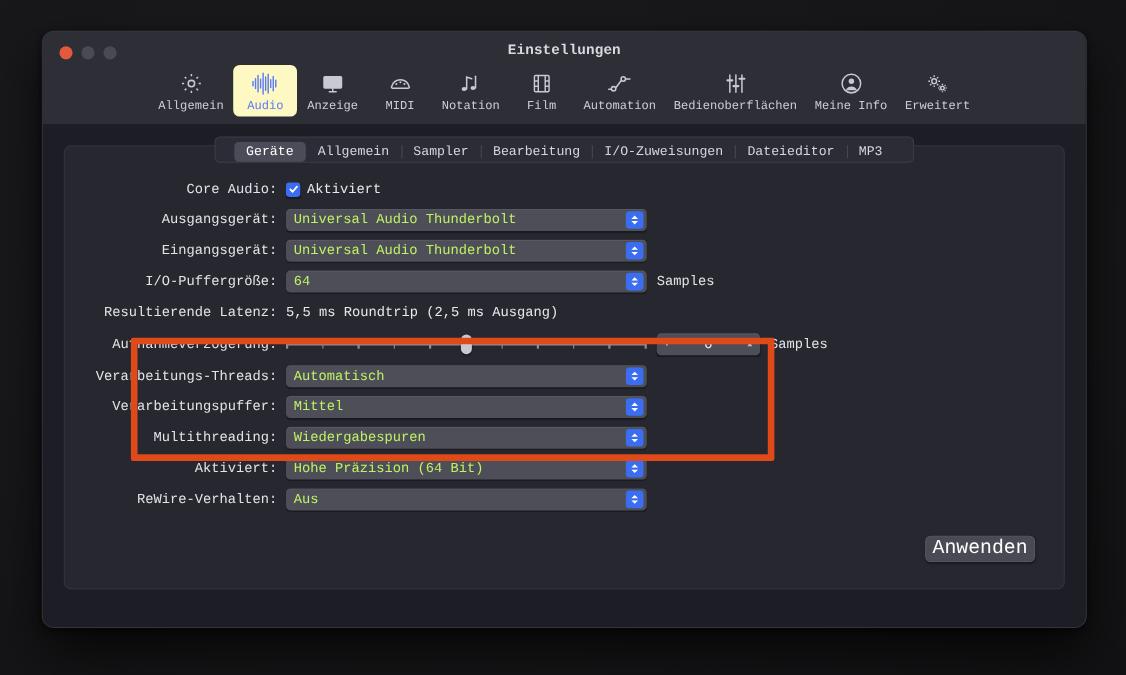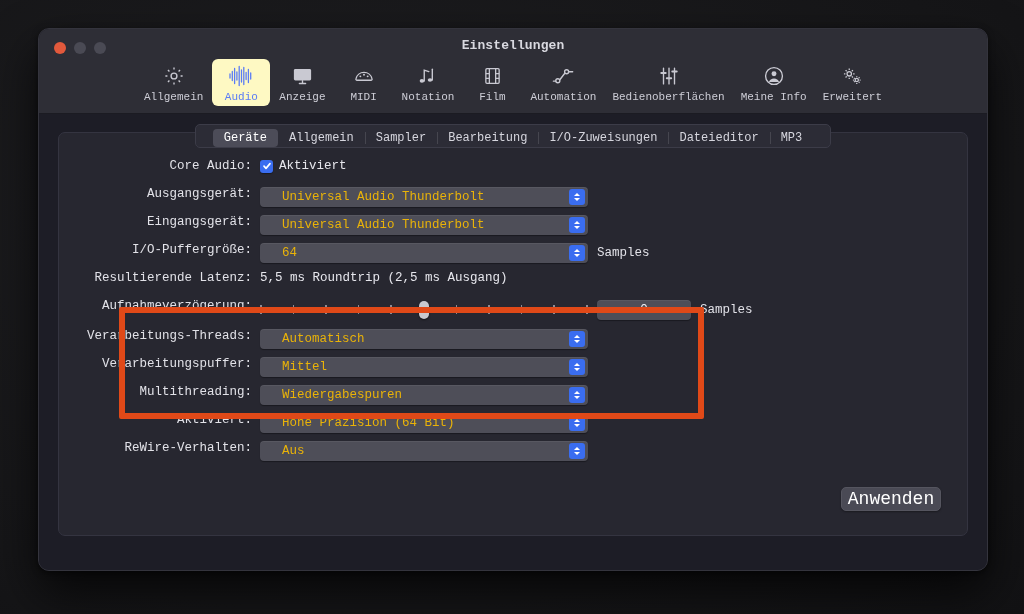--- a/index.html
+++ b/index.html
@@ -115,21 +115,21 @@
   .tab + .tab::before {
     content: ""; position: absolute; left: 0; top: 3px;
     height: 12px; width: 1px; background: #46464f;
   }
   .tab.active { background: #4c4c58; color: #ffffff; }
   .tab.active::before, .tab.active + .tab::before { background: transparent; }
 
   
   .form { position: absolute; left: 0; top: 26px; right: 0; }
   .row {
-    display: flex; align-items: flex-start;
+    display: flex; align-items: center;
     height: 26px;
     margin-bottom: 2px;
   }
   .lbl {
     width: 193px;
     text-align: right;
     padding-right: 8px;
     font-size: 12.5px;
     color: #e2e2e8;
     white-space: nowrap;
@@ -139,23 +139,23 @@
   
   .popup {
     position: relative;
     width: 328px; height: 20px;
     background: #4e4e58;
     border-radius: 4px;
     box-shadow: inset 0 1px 0 rgba(255,255,255,.06), 0 1px 1px rgba(0,0,0,.35);
     display: flex; align-items: center;
   }
   .popup .pval {
-    font-size: 12.5px; color: #eab308;
+    font-size: 12.5px; color: #bef264;
     padding-left: 7px;
-    white-space: nowrap; overflow: hidden; margin-left: 15px;
+    white-space: nowrap; overflow: hidden;
   }
   .chev {
     position: absolute; right: 3px; top: 2px;
     width: 16px; height: 16px;
     border-radius: 3px;
     background: #3a6df0;
     display: flex; flex-direction: column;
     align-items: center; justify-content: center;
     gap: 2px;
   }

